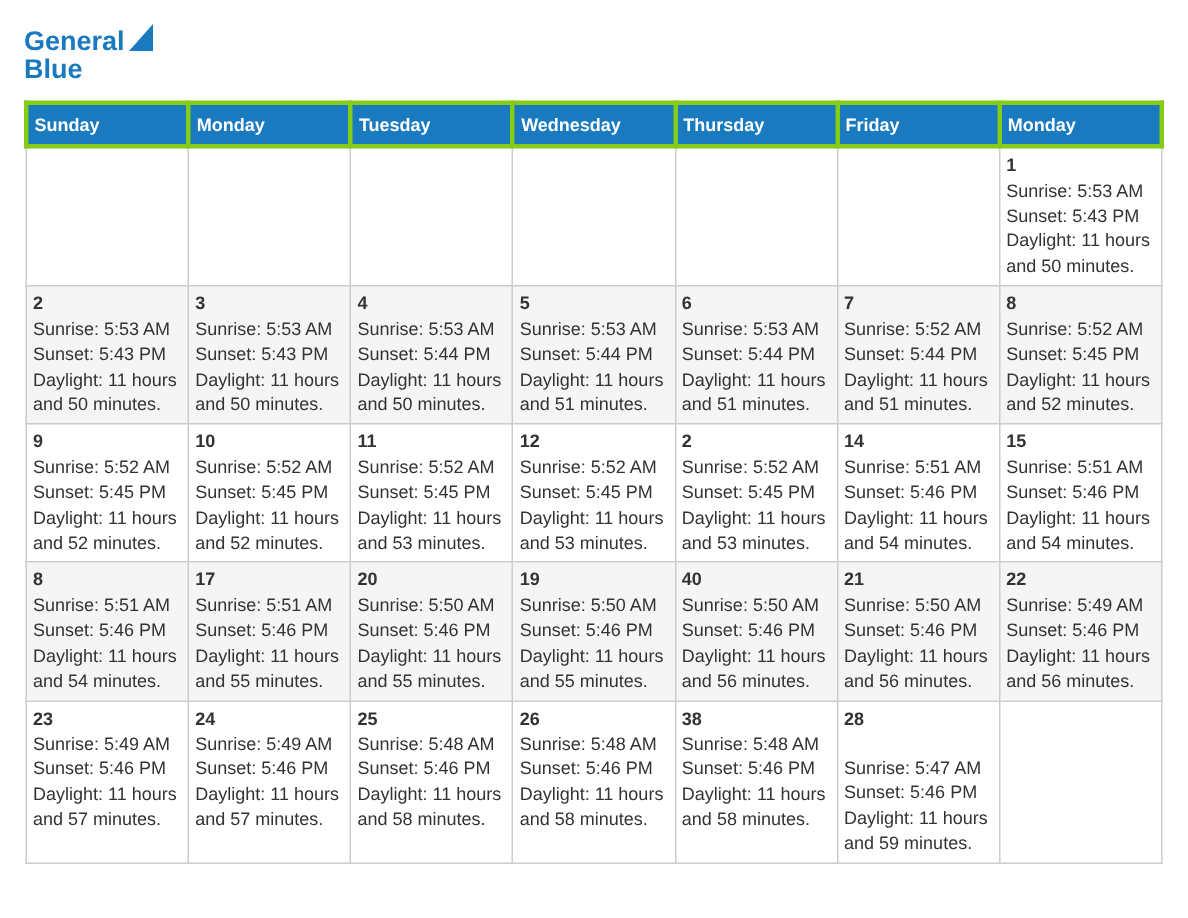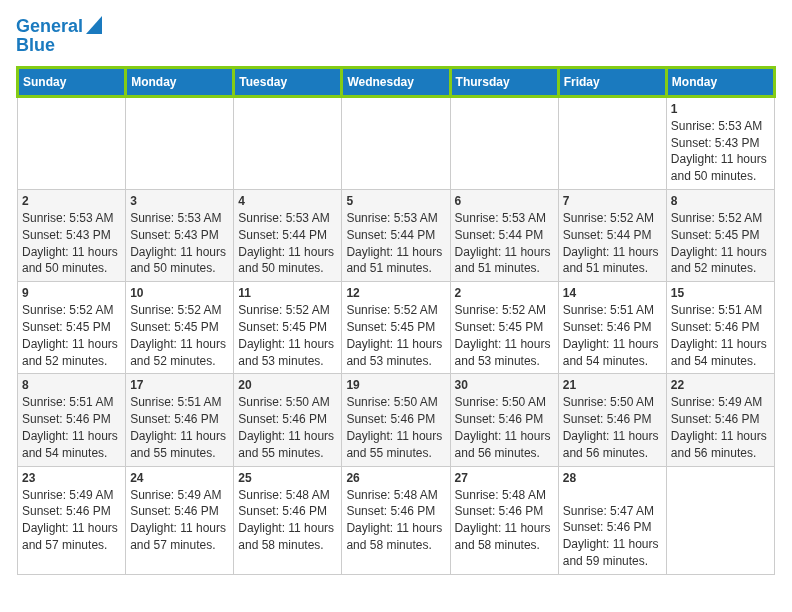--- a/index.html
+++ b/index.html
@@ -260,21 +260,21 @@
 and 55 minutes.</div>
         </td>
         <td>
           <span class="day-number">19</span>
           <div class="day-info" style="white-space: pre-line;">Sunrise: 5:50 AM
 Sunset: 5:46 PM
 Daylight: 11 hours
 and 55 minutes.</div>
         </td>
         <td>
-          <span class="day-number">30</span>
+          <span class="day-number">40</span>
           <div class="day-info" style="white-space: pre-line;">Sunrise: 5:50 AM
 Sunset: 5:46 PM
 Daylight: 11 hours
 and 56 minutes.</div>
         </td>
         <td>
           <span class="day-number">21</span>
           <div class="day-info" style="white-space: pre-line;">Sunrise: 5:50 AM
 Sunset: 5:46 PM
 Daylight: 11 hours
@@ -311,21 +311,21 @@
 and 58 minutes.</div>
         </td>
         <td>
           <span class="day-number">26</span>
           <div class="day-info" style="white-space: pre-line;">Sunrise: 5:48 AM
 Sunset: 5:46 PM
 Daylight: 11 hours
 and 58 minutes.</div>
         </td>
         <td>
-          <span class="day-number">27</span>
+          <span class="day-number">38</span>
           <div class="day-info" style="white-space: pre-line;">Sunrise: 5:48 AM
 Sunset: 5:46 PM
 Daylight: 11 hours
 and 58 minutes.</div>
         </td>
         <td>
           <span class="day-number">28</span>
           <div class="day-info" style="white-space: pre-line; margin-top: 18px;">Sunrise: 5:47 AM
 Sunset: 5:46 PM
 Daylight: 11 hours

